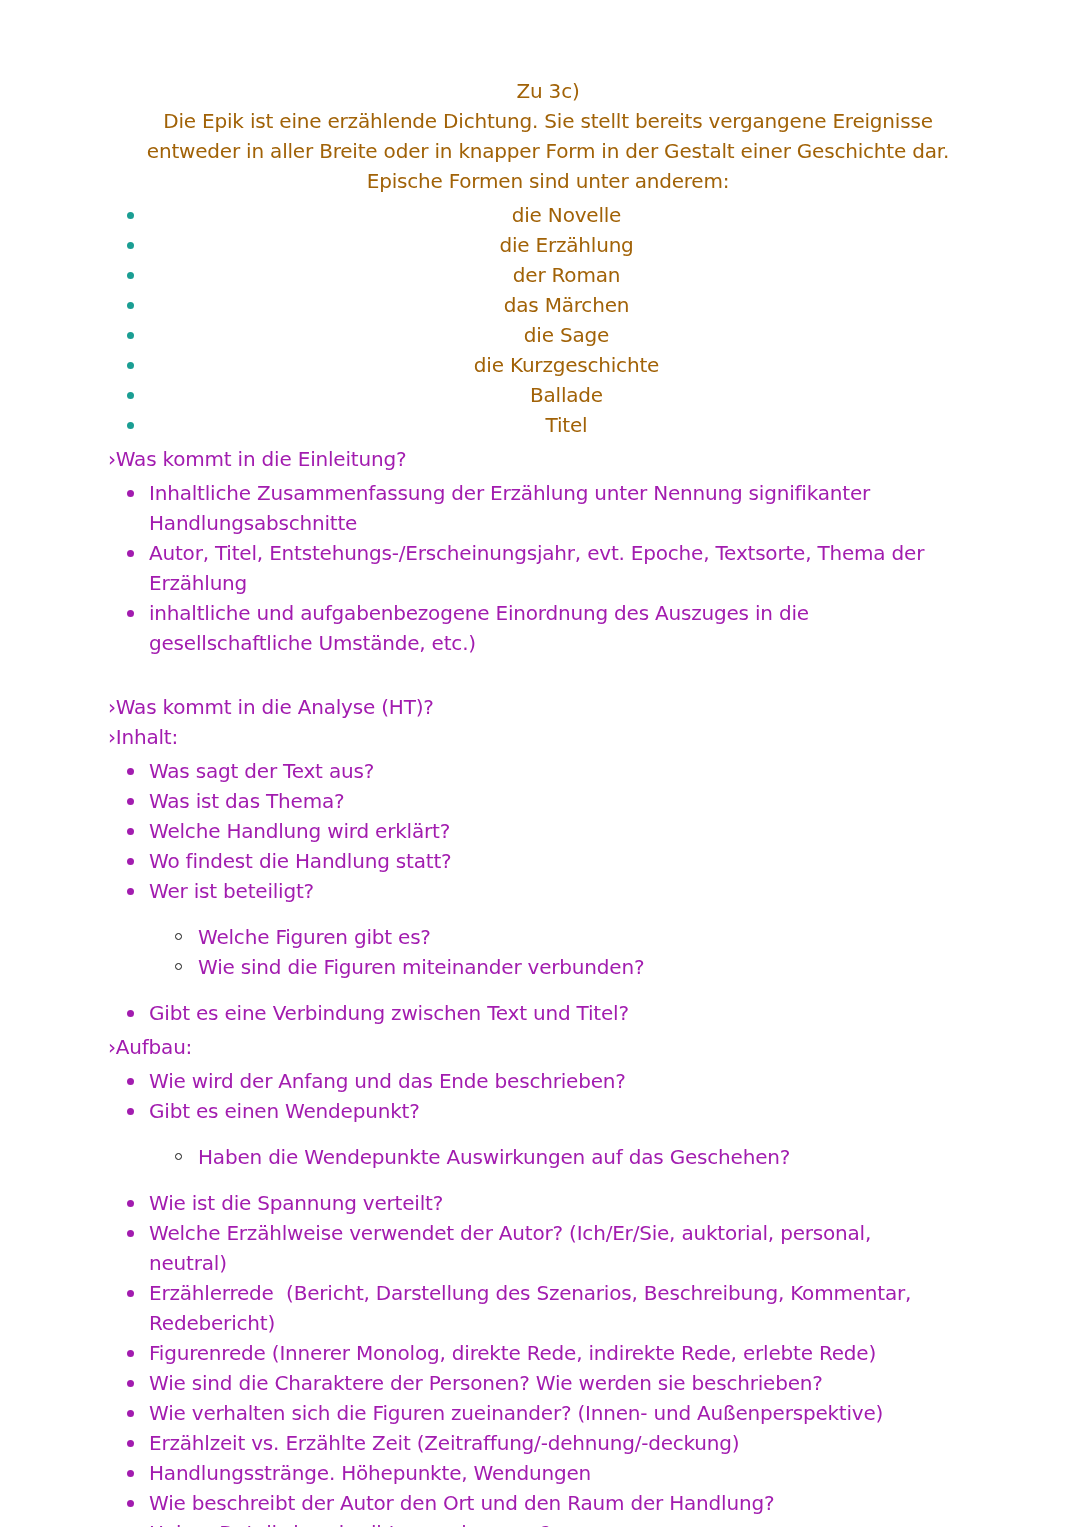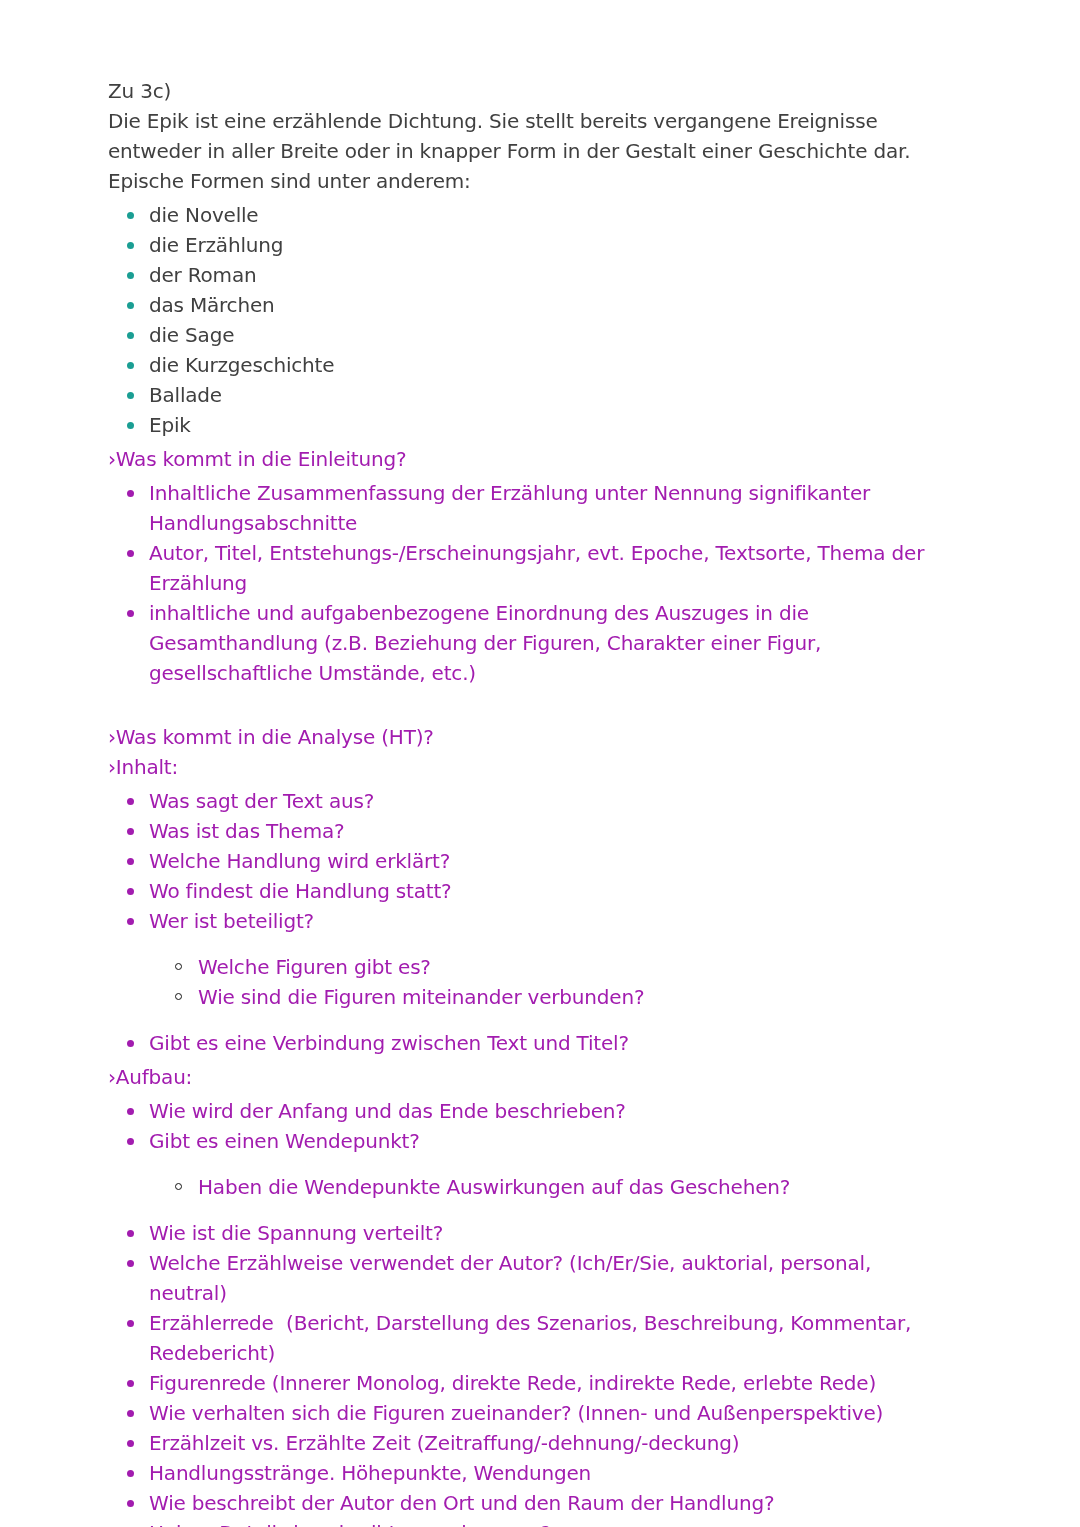--- a/index.html
+++ b/index.html
@@ -21,21 +21,21 @@
       left: 108px;
       top: 76px;
       width: 880px;
     }
     .line {
       line-height: 30px;
       height: 30px;
       white-space: nowrap;
       letter-spacing: -0.2px;
     }
-    .teal { color: #404040; }
+    .teal { color: #a16207; text-align: center; }
     .dark { color: #a21caf; }
     ul.blist {
       list-style: none;
       margin: 4px;
       padding: 0;
     }
     ul.blist > li {
       position: relative;
       padding-left: 37px;
       line-height: 30px;
@@ -84,41 +84,40 @@
     <div class="line teal">entweder in aller Breite oder in knapper Form in der Gestalt einer Geschichte dar.</div>
     <div class="line teal">Epische Formen sind unter anderem:</div>
     <ul class="blist teal">
       <li><span class="bullet"></span><span>die Novelle</span></li>
       <li><span class="bullet"></span><span>die Erzählung</span></li>
       <li><span class="bullet"></span><span>der Roman</span></li>
       <li><span class="bullet"></span><span>das Märchen</span></li>
       <li><span class="bullet"></span><span>die Sage</span></li>
       <li><span class="bullet"></span><span>die Kurzgeschichte</span></li>
       <li><span class="bullet"></span><span>Ballade</span></li>
-      <li><span class="bullet"></span><span>Epik</span></li>
+      <li><span class="bullet"></span><span>Titel</span></li>
     </ul>
   </div>
 
   <div class="dark">
     <div class="line">›Was kommt in die Einleitung?</div>
     <ul class="blist">
       <li>
           <span class="bullet"></span>
           <div>Inhaltliche Zusammenfassung der Erzählung unter Nennung signifikanter</div>
           <div>Handlungsabschnitte</div>
         </li>
       <li>
           <span class="bullet"></span>
           <div>Autor, Titel, Entstehungs-/Erscheinungsjahr, evt. Epoche, Textsorte, Thema der</div>
           <div>Erzählung</div>
         </li>
       <li>
           <span class="bullet"></span>
           <div>inhaltliche und aufgabenbezogene Einordnung des Auszuges in die</div>
-          <div>Gesamthandlung (z.B. Beziehung der Figuren, Charakter einer Figur,</div>
           <div>gesellschaftliche Umstände, etc.)</div>
         </li>
     </ul>
   </div>
 
   <div class="spacer"></div>
 
   <div class="dark">
     <div class="line">›Was kommt in die Analyse (HT)?</div>
     <div class="line">›Inhalt:</div>
@@ -151,20 +150,21 @@
           <span class="bullet"></span>
           <div>Welche Erzählweise verwendet der Autor? (Ich/Er/Sie, auktorial, personal,</div>
           <div>neutral)</div>
         </li>
       <li>
           <span class="bullet"></span>
           <div style="white-space:pre">Erzählerrede  (Bericht, Darstellung des Szenarios, Beschreibung, Kommentar,</div>
           <div>Redebericht)</div>
         </li>
       <li><span class="bullet"></span><span>Figurenrede (Innerer Monolog, direkte Rede, indirekte Rede, erlebte Rede)</span></li>
+      <li><span class="bullet"></span><span>Wie sind die Charaktere der Personen? Wie werden sie beschrieben?</span></li>
       <li><span class="bullet"></span><span>Wie verhalten sich die Figuren zueinander? (Innen- und Außenperspektive)</span></li>
       <li><span class="bullet"></span><span>Erzählzeit vs. Erzählte Zeit (Zeitraffung/-dehnung/-deckung)</span></li>
       <li><span class="bullet"></span><span>Handlungsstränge. Höhepunkte, Wendungen</span></li>
       <li><span class="bullet"></span><span>Wie beschreibt der Autor den Ort und den Raum der Handlung?</span></li>
       <li><span class="bullet"></span><span>Haben Details beschreibt er und warum?</span></li>
     </ul>
   </div>
 </div>
 
 </body></html>

